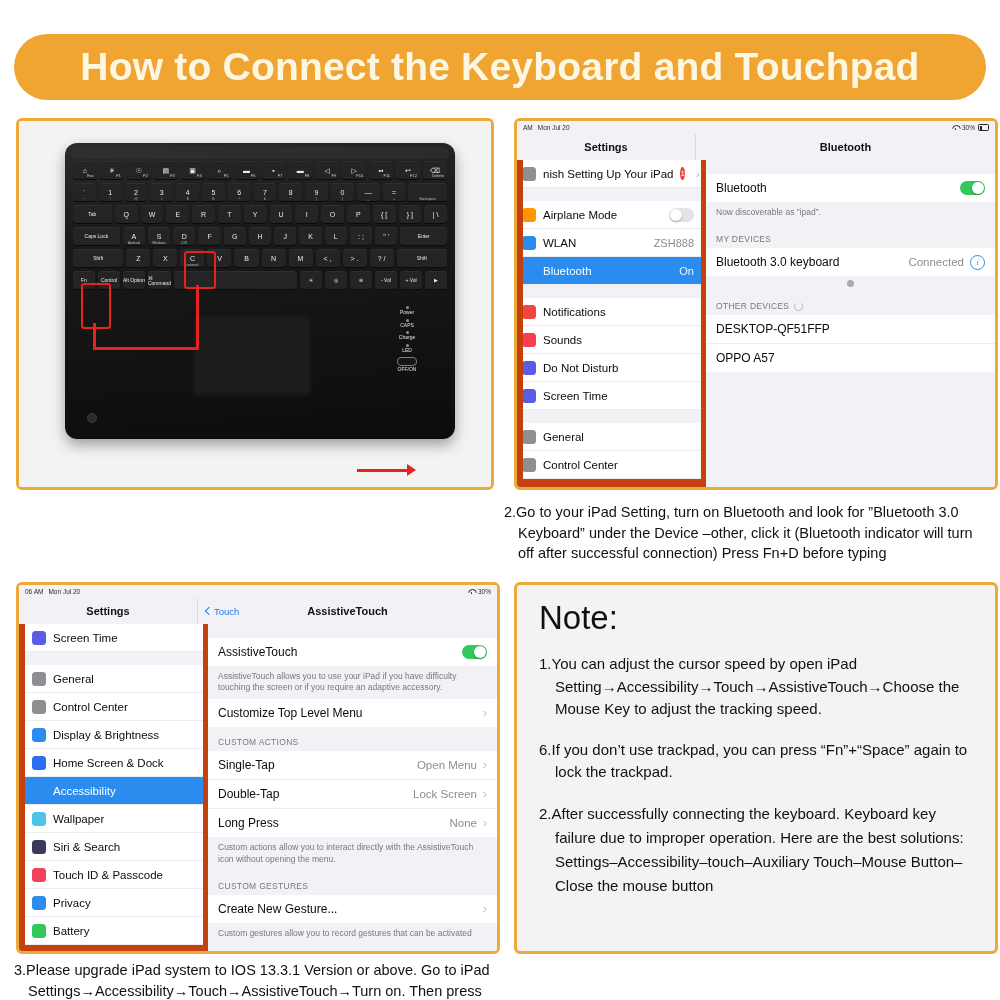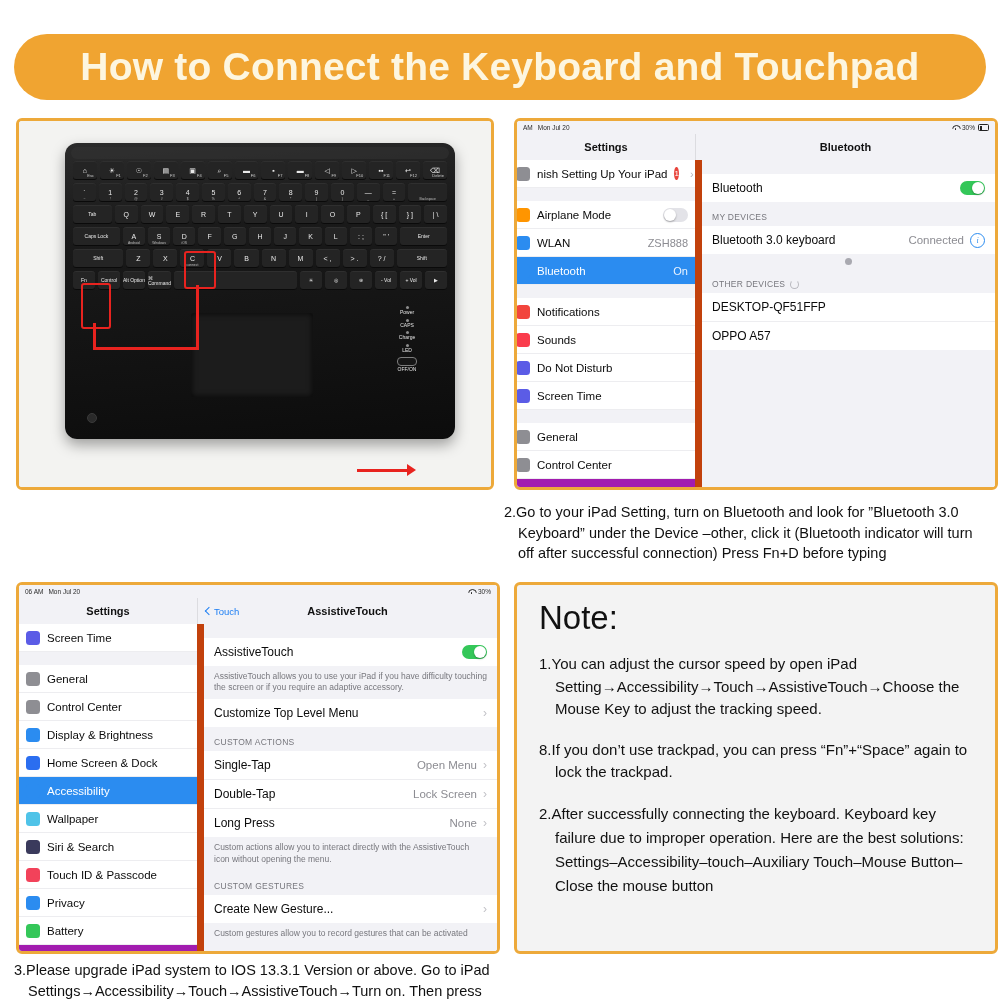--- a/index.html
+++ b/index.html
@@ -138,22 +138,23 @@
     position:absolute;left:8px;display:flex;align-items:center;gap:2px;
     color:#1d7ef3;font-size:9.5px;font-weight:400;
   }
   .chev-l{
     width:5px;height:5px;border-left:1.6px solid #1d7ef3;border-bottom:1.6px solid #1d7ef3;
     transform:rotate(45deg);display:inline-block;
   }
 
   .ipad-body{flex:1;display:flex;min-height:0;}
   .sidebar{
-    width:178px;flex:0 0 178px;background:#a21caf;border-right:7px solid #c2410c;
+    width:178px;flex:0 0 178px;background:#c2410c;border-right:5px solid #c2410c;
     overflow:hidden;
+    padding-left:6px;
   }
   .sb-gap{height:13px;background:#f2f2f6;}
   .sb-item{
     display:flex;align-items:center;gap:7px;padding:0 7px;height:27px;
     font-size:11.5px;color:#0b0b0b;border-bottom:1px solid #ededf0;background:#fff;
     white-space:nowrap;overflow:hidden;
   }
   .sb-item.sel{background:#2b8cf0;color:#fff;}
   .sb-item.sel .sb-val{color:#eaf3ff;}
   .sb-ico{
@@ -616,20 +617,21 @@
             </div>
           </div>
         <div class="detail">
           <div class="d-gap"></div>
           <div class="d-row noborder">
             <span>Bluetooth</span>
             <span class="toggle on d-toggle">
                 <span class="knob"></span>
               </span>
           </div>
+          <div class="d-note">Now discoverable as ”ipad”.</div>
           <div class="d-head">
             <span>MY DEVICES</span>
           </div>
           <div class="d-row noborder">
             <span>Bluetooth 3.0 keyboard</span>
             <span class="d-val">Connected</span>
             <span class="info-ico">i</span>
           </div>
           <div class="grey-dot"></div>
           <div class="d-head">
@@ -770,18 +772,18 @@
   </div>
 
   <div class="caption" id="cap3">
     <div class="cap-ind">3.Please upgrade iPad system to IOS 13.3.1 Version or above. Go to iPad Settings→Accessibility→Touch→AssistiveTouch→Turn on. Then press ”Fn”+”Space” to turn on touchpad function to use.</div>
   </div>
 
   <div class="panel" id="panel-note">
     <div class="note-inner">
       <div class="note-title">Note:</div>
       <div class="note-item">1.You can adjust the cursor speed by open iPad Setting→Accessibility→Touch→AssistiveTouch→Choose the Mouse Key to adjust the tracking speed.</div>
-      <div class="note-item">8.If you don’t use trackpad, you can press “Fn”+“Space” again to lock the trackpad.</div>
+      <div class="note-item">6.If you don’t use trackpad, you can press “Fn”+“Space” again to lock the trackpad.</div>
       <div class="note-item last">2.After successfully connecting the keyboard. Keyboard key failure due to improper operation. Here are the best solutions: Settings–Accessibility–touch–Auxiliary Touch–Mouse Button–Close the mouse button</div>
     </div>
   </div>
 
 </div>
 
 </body></html>

